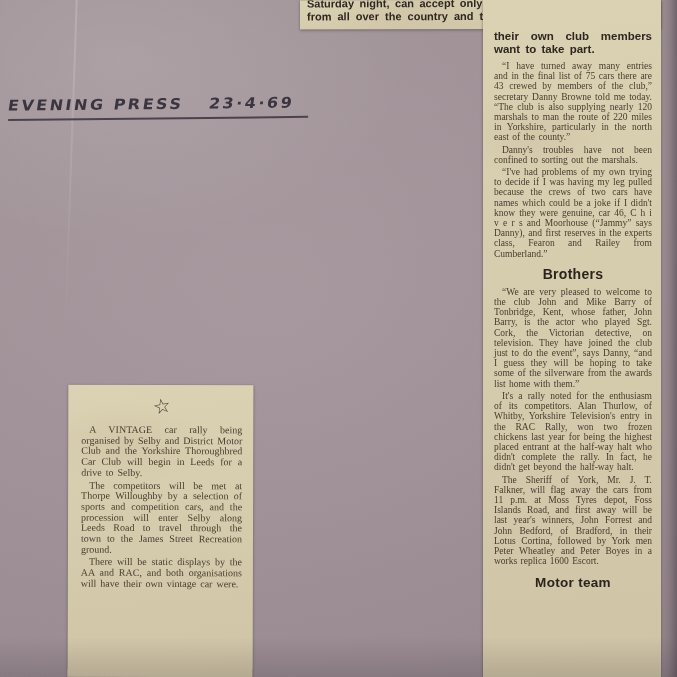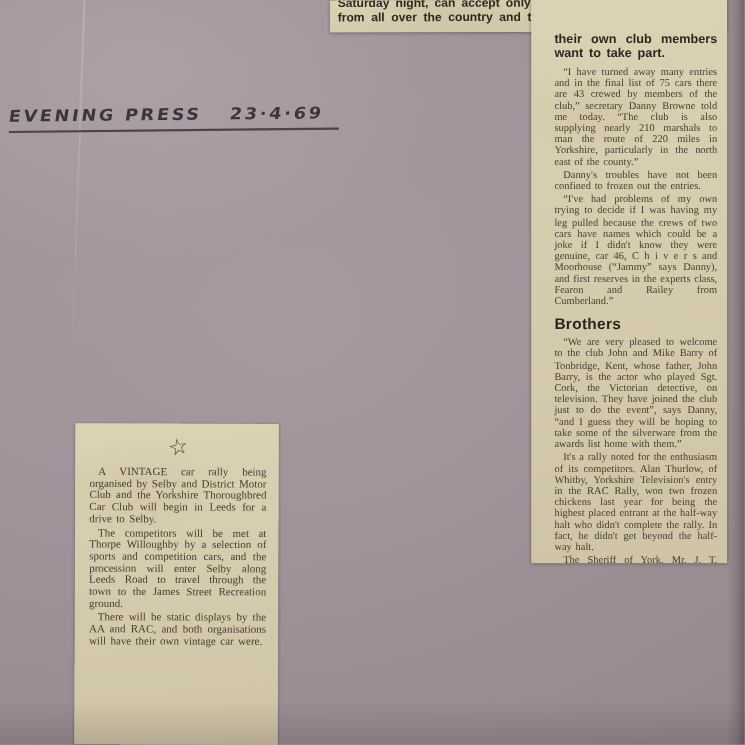--- a/index.html
+++ b/index.html
@@ -52,39 +52,39 @@
   .strip{left:300px;top:0;width:361px;height:29px;padding:0 6px 0 7px;box-sizing:border-box;
     transform:rotate(-.15deg);overflow:hidden;}
   .strip-line{
     font-family:"Liberation Sans", sans-serif;font-weight:bold;
     font-size:11px;line-height:13px;color:#2e2720;
     text-align:justify;text-align-last:justify;white-space:normal;
   }
   .strip-line:first-child{margin-top:-3px;}
 
   
-  .col{left:483px;top:0;width:178px;height:512px;box-sizing:border-box;
-    padding:30px 9px 0 21px;overflow:hidden;}
+  .col{left:483px;top:0;width:178px;height:677px;box-sizing:border-box;
+    padding:30px 9px 0 11px;overflow:hidden;}
   .col p,.leftclip p{
     margin:0 0 2px 0;
     font-size:9.5px;line-height:10.2px;
     text-align:justify;word-spacing:1px;
     color:#473c2f;
   }
   .ind{text-indent:8px;}
   .lead{
     font-family:"Liberation Sans", sans-serif;font-weight:bold;
     font-size:11.5px !important;line-height:13px !important;
     color:#2e2720 !important;text-align:justify;word-spacing:2px !important;
     margin:0 0 5px 0 !important;
   }
   .subhead{
     font-family:"Liberation Sans", sans-serif;font-weight:bold;
     font-size:14px;line-height:16px;color:#2b241d;
-    text-align:left;margin:7px 0 5px 0;
+    text-align:center;margin:7px 0 5px 0;
     letter-spacing:.3px;
   }
   .subhead-bottom{margin-top:9px;font-size:13.5px;}
 
   
   .leftclip{left:68px;top:385px;width:185px;height:292px;box-sizing:border-box;
     padding:10px 11px 0 13px;overflow:hidden;transform:rotate(.2deg);}
   .leftclip p{font-size:10px;line-height:10.7px;word-spacing:1.5px;}
   .star{
     text-align:center;font-size:20px;line-height:22px;color:#4a3f30;
@@ -102,22 +102,22 @@
     <span class="hw">EVENING PRESS</span><span class="hw hw-date">23·4·69</span>
   </div>
 
   <div class="newsprint strip">
     <div class="strip-line">Saturday night, can accept only 75 cars out of piles of entries</div>
     <div class="strip-line">from all over the country and the trouble is that too many of</div>
   </div>
 
   <div class="newsprint col">
     <p class="lead">their own club members want to take part.</p>
-    <p class="ind">“I have turned away many entries and in the final list of 75 cars there are 43 crewed by members of the club,” secretary Danny Browne told me today. “The club is also supplying nearly 210 marshals to man the route of 220 miles in Yorkshire, particularly in the north east of the county.”</p>
-    <p class="ind">Danny's troubles have not been confined to frozen out the entries.</p>
+    <p class="ind">“I have turned away many entries and in the final list of 75 cars there are 43 crewed by members of the club,” secretary Danny Browne told me today. “The club is also supplying nearly 120 marshals to man the route of 220 miles in Yorkshire, particularly in the north east of the county.”</p>
+    <p class="ind">Danny's troubles have not been confined to sorting out the marshals.</p>
     <p class="ind">“I've had problems of my own trying to decide if I was having my leg pulled because the crews of two cars have names which could be a joke if I didn't know they were genuine, car 46, C h i v e r s and Moorhouse (“Jammy” says Danny), and first reserves in the experts class, Fearon and Railey from Cumberland.”</p>
     <h3 class="subhead">Brothers</h3>
     <p class="ind">“We are very pleased to welcome to the club John and Mike Barry of Tonbridge, Kent, whose father, John Barry, is the actor who played Sgt. Cork, the Victorian detective, on television. They have joined the club just to do the event”, says Danny, “and I guess they will be hoping to take some of the silverware from the awards list home with them.”</p>
     <p class="ind">It's a rally noted for the enthusiasm of its competitors. Alan Thurlow, of Whitby, Yorkshire Television's entry in the RAC Rally, won two frozen chickens last year for being the highest placed entrant at the half-way halt who didn't complete the rally. In fact, he didn't get beyond the half-way halt.</p>
     <p class="ind">The Sheriff of York, Mr. J. T. Falkner, will flag away the cars from 11 p.m. at Moss Tyres depot, Foss Islands Road, and first away will be last year's winners, John Forrest and John Bedford, of Bradford, in their Lotus Cortina, followed by York men Peter Wheatley and Peter Boyes in a works replica 1600 Escort.</p>
     <h3 class="subhead subhead-bottom">Motor team</h3>
   </div>
 
   <div class="newsprint leftclip">
     <div class="star">☆</div>

